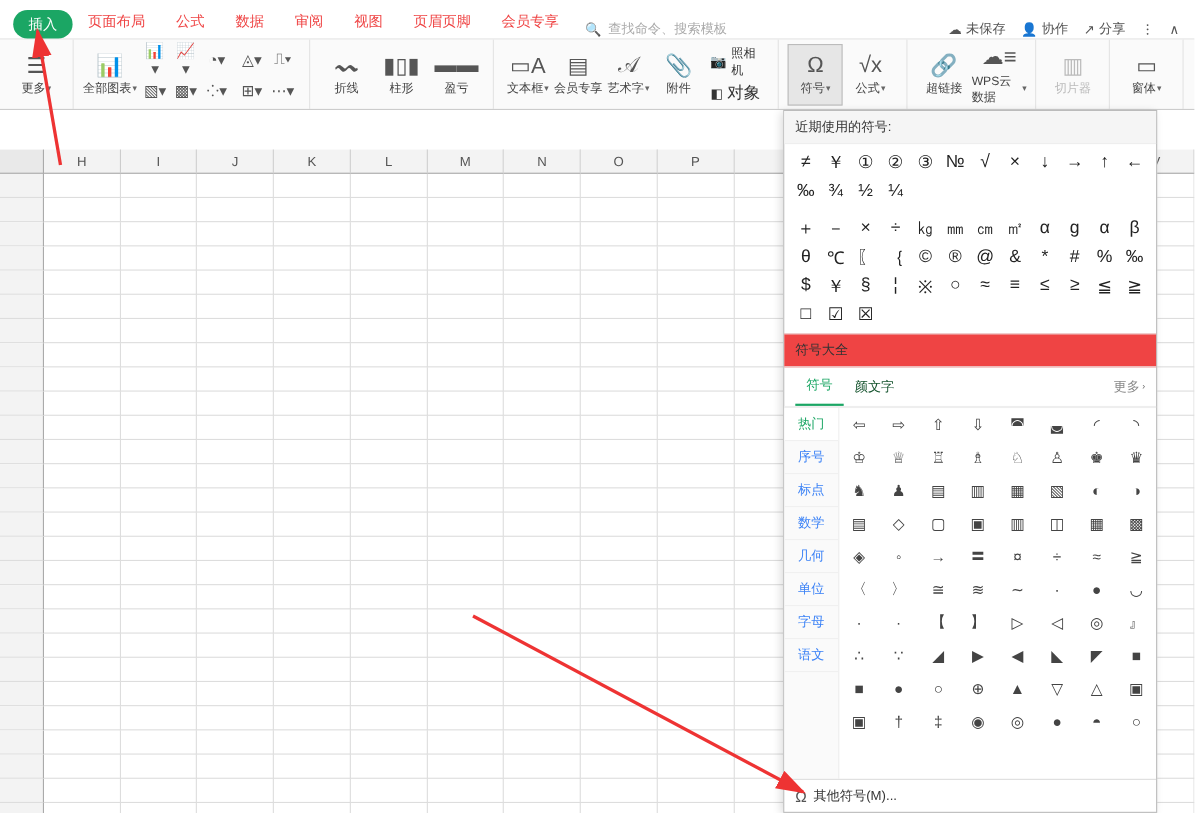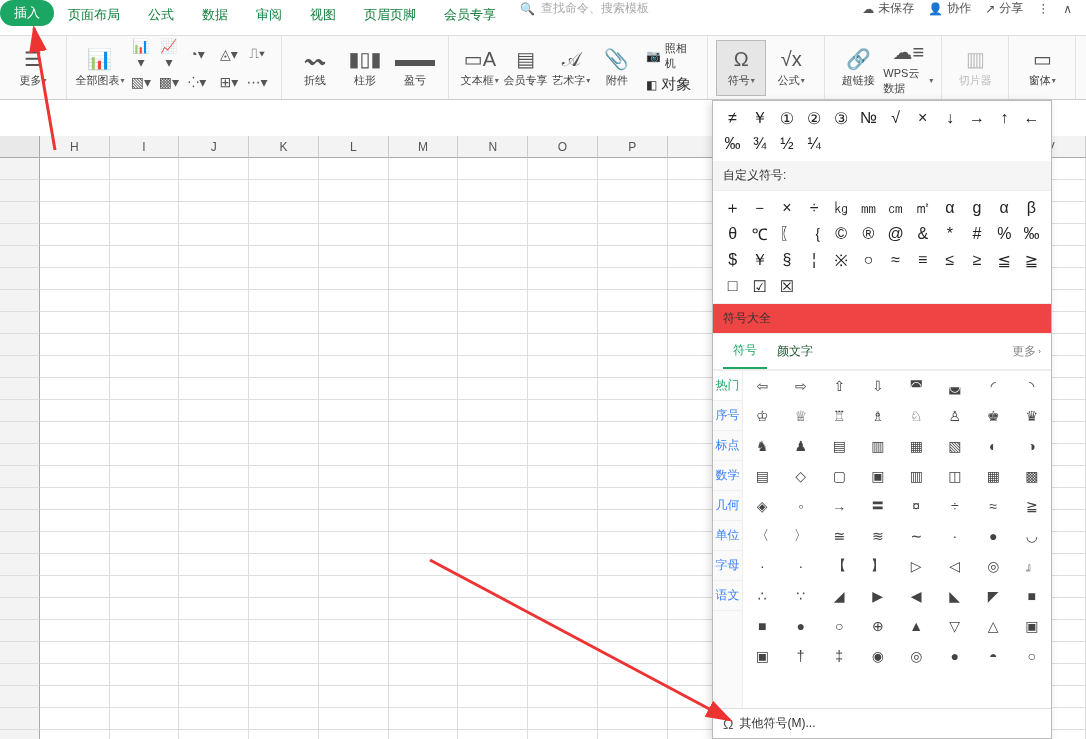--- a/index.html
+++ b/index.html
@@ -1,20 +1,20 @@
 <!DOCTYPE html>
 <html><head>
 <meta charset="utf-8">
 <style>
 * { box-sizing: border-box; margin: 0; padding: 0; }
 body { font-family: "Microsoft YaHei", Arial, sans-serif; font-size: 12px; color: #333; background: #fff; width: 1086px; height: 739px; overflow: hidden; position: relative; }
 
 
-.menubar { display: flex; align-items: flex-start; height: 36px; border-bottom: 1px solid #ddd; gap: 0; }
-.menubar .tab { padding: 6px 14px; cursor: pointer; font-size: 13px; color: #15803d; }
+.menubar { display: flex; align-items: flex-end; height: 36px; border-bottom: 1px solid #ddd; padding-left: 12px; gap: 0; }
+.menubar .tab { padding: 6px 14px; cursor: pointer; font-size: 13px; color: #ef4444; }
 .menubar .tab.active { background: #1ba664; color: #fff; border-radius: 14px; padding: 4px 14px; }
 .menubar .search { margin-left: 10px; color: #aaa; display: flex; align-items: center; gap: 6px; }
 .menubar .right { margin-left: auto; display: flex; align-items: center; gap: 14px; padding-right: 14px; color: #555; }
 .menubar .right .item { display: flex; align-items: center; gap: 4px; cursor: pointer; font-size: 12px; }
 
 
 .ribbon { display: flex; align-items: stretch; height: 64px; border-bottom: 1px solid #ccc; background: #fafafa; }
 .ribbon .group { display: flex; align-items: center; padding: 4px 8px; border-right: 1px solid #e3e3e3; }
 .ribbon .big-btn { display: flex; flex-direction: column; align-items: center; justify-content: center; width: 50px; height: 56px; cursor: pointer; gap: 2px; }
 .ribbon .big-btn .ico { font-size: 20px; height: 24px; display: flex; align-items: center; justify-content: center; color: #555; }
@@ -38,21 +38,21 @@
 
 .symbol-panel { position: absolute; top: 100px; left: 712px; width: 340px; bottom: 0; background: #fff; border: 1px solid #bbb; box-shadow: -2px 2px 8px rgba(0,0,0,0.15); z-index: 10; display: flex; flex-direction: column; }
 .sp-section-title { padding: 6px 10px; font-size: 12px; color: #333; background: #f5f5f5; border-bottom: 1px solid #eee; }
 .sp-symgrid { display: grid; grid-template-columns: repeat(12, 1fr); padding: 4px 6px; gap: 0; }
 .sp-symgrid .sym { height: 26px; display: flex; align-items: center; justify-content: center; font-size: 16px; cursor: pointer; color: #222; }
 .sp-tabs { display: flex; align-items: center; border-bottom: 1px solid #eee; padding: 0 10px; }
 .sp-tabs .t { padding: 8px 10px; font-size: 12px; color: #14532d; cursor: pointer; }
 .sp-tabs .t.active { color: #1ba664; border-bottom: 2px solid #1ba664; }
 .sp-tabs .more { margin-left: auto; color: #888; font-size: 12px; display: flex; align-items: center; gap: 2px; cursor: pointer; }
 .sp-gallery { display: flex; flex: 1; overflow: hidden; border-top: 1px solid #eee; }
-.sp-gallery .catcol { width: 30px; background: #fafafa; border-right: 1px solid #eee; text-align: center; }
+.sp-gallery .catcol { width: 50px; background: #fafafa; border-right: 1px solid #eee; text-align: center; }
 .sp-gallery .catcol .cat { height: 30px; display: flex; align-items: center; justify-content: center; font-size: 12px; color: #3b82f6; cursor: pointer; border-bottom: 1px solid #f0f0f0; }
 .sp-gallery .catcol .cat.active { background: #fff; color: #1ba664; }
 .sp-gallery .gg { flex: 1; overflow-y: auto; overflow-x: hidden; }
 .sp-gallery .gg .grow { display: grid; grid-template-columns: repeat(8, 1fr); }
 .sp-gallery .gg .grow .gs { height: 30px; display: flex; align-items: center; justify-content: center; font-size: 14px; color: #444; cursor: pointer; }
 .sp-footer { height: 30px; border-top: 1px solid #ddd; display: flex; align-items: center; padding: 0 10px; gap: 6px; cursor: pointer; }
 .sp-footer .ico { font-size: 14px; color: #555; }
 
 
 .arrow-svg { position: absolute; top: 0; left: 0; pointer-events: none; z-index: 50; }
@@ -728,39 +728,39 @@
         <div class="cell"></div>
         <div class="cell"></div>
         <div class="cell"></div>
         <div class="cell"></div>
         <div class="cell"></div>
       </div>
     </div>
 </div>
 
 <div class="symbol-panel">
+  <div class="sp-section-title">近期使用的符号:</div>
   <div class="sp-symgrid" id="recent-grid">
       <div class="sym">≠</div>
       <div class="sym">￥</div>
       <div class="sym">①</div>
       <div class="sym">②</div>
       <div class="sym">③</div>
       <div class="sym">№</div>
       <div class="sym">√</div>
       <div class="sym">×</div>
       <div class="sym">↓</div>
       <div class="sym">→</div>
       <div class="sym">↑</div>
       <div class="sym">←</div>
       <div class="sym">‰</div>
       <div class="sym">¾</div>
       <div class="sym">½</div>
       <div class="sym">¼</div>
     </div>
-  <div class="sp-section-title">自定义符号:</div>
   <div class="sp-symgrid" id="custom-grid">
       <div class="sym">＋</div>
       <div class="sym">－</div>
       <div class="sym">×</div>
       <div class="sym">÷</div>
       <div class="sym">㎏</div>
       <div class="sym">㎜</div>
       <div class="sym">㎝</div>
       <div class="sym">㎡</div>
       <div class="sym">α</div>

